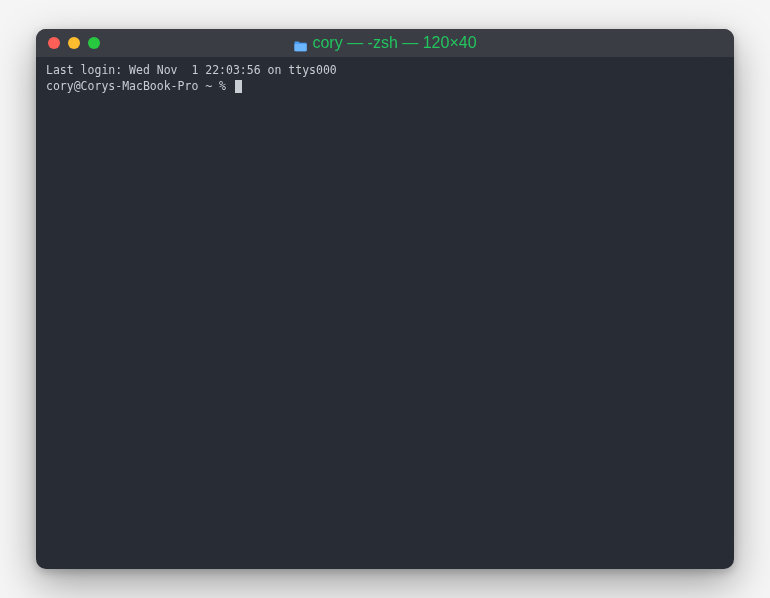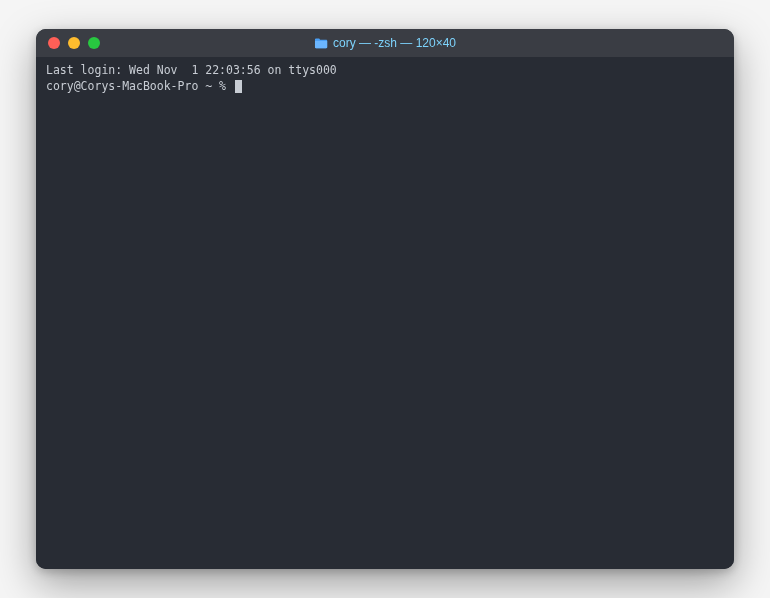--- a/index.html
+++ b/index.html
@@ -48,39 +48,40 @@
     .tl-close { background: #ff5f57; }
     .tl-min { background: #febc2e; }
     .tl-max { background: #28c840; }
     .title-center {
       position: absolute;
       left: 50%;
       transform: translateX(-50%);
       display: flex;
       align-items: center;
       gap: 5px;
-      color: #7dd3fc;
-      font-size: 12px;
+      color: #22c55e;
+      font-size: 16px;
       font-weight: 500;
     }
     .folder-icon {
       width: 14px;
       height: 11px;
       display: inline-block;
     }
     .terminal-body {
       flex: 1;
       background: #282c34;
       padding: 6px 10px;
       font-family: "SF Mono", Menlo, Monaco, Consolas, monospace;
       font-size: 11.5px;
       line-height: 1.35;
       color: #c8cdd4;
       overflow: hidden;
       white-space: pre;
+      border-radius: 27px;
     }
     .line {
       display: block;
     }
     .prompt-user { color: #c8cdd4; }
     .cursor {
       display: inline-block;
       width: 7px;
       height: 13px;
       background: #c8cdd4;

